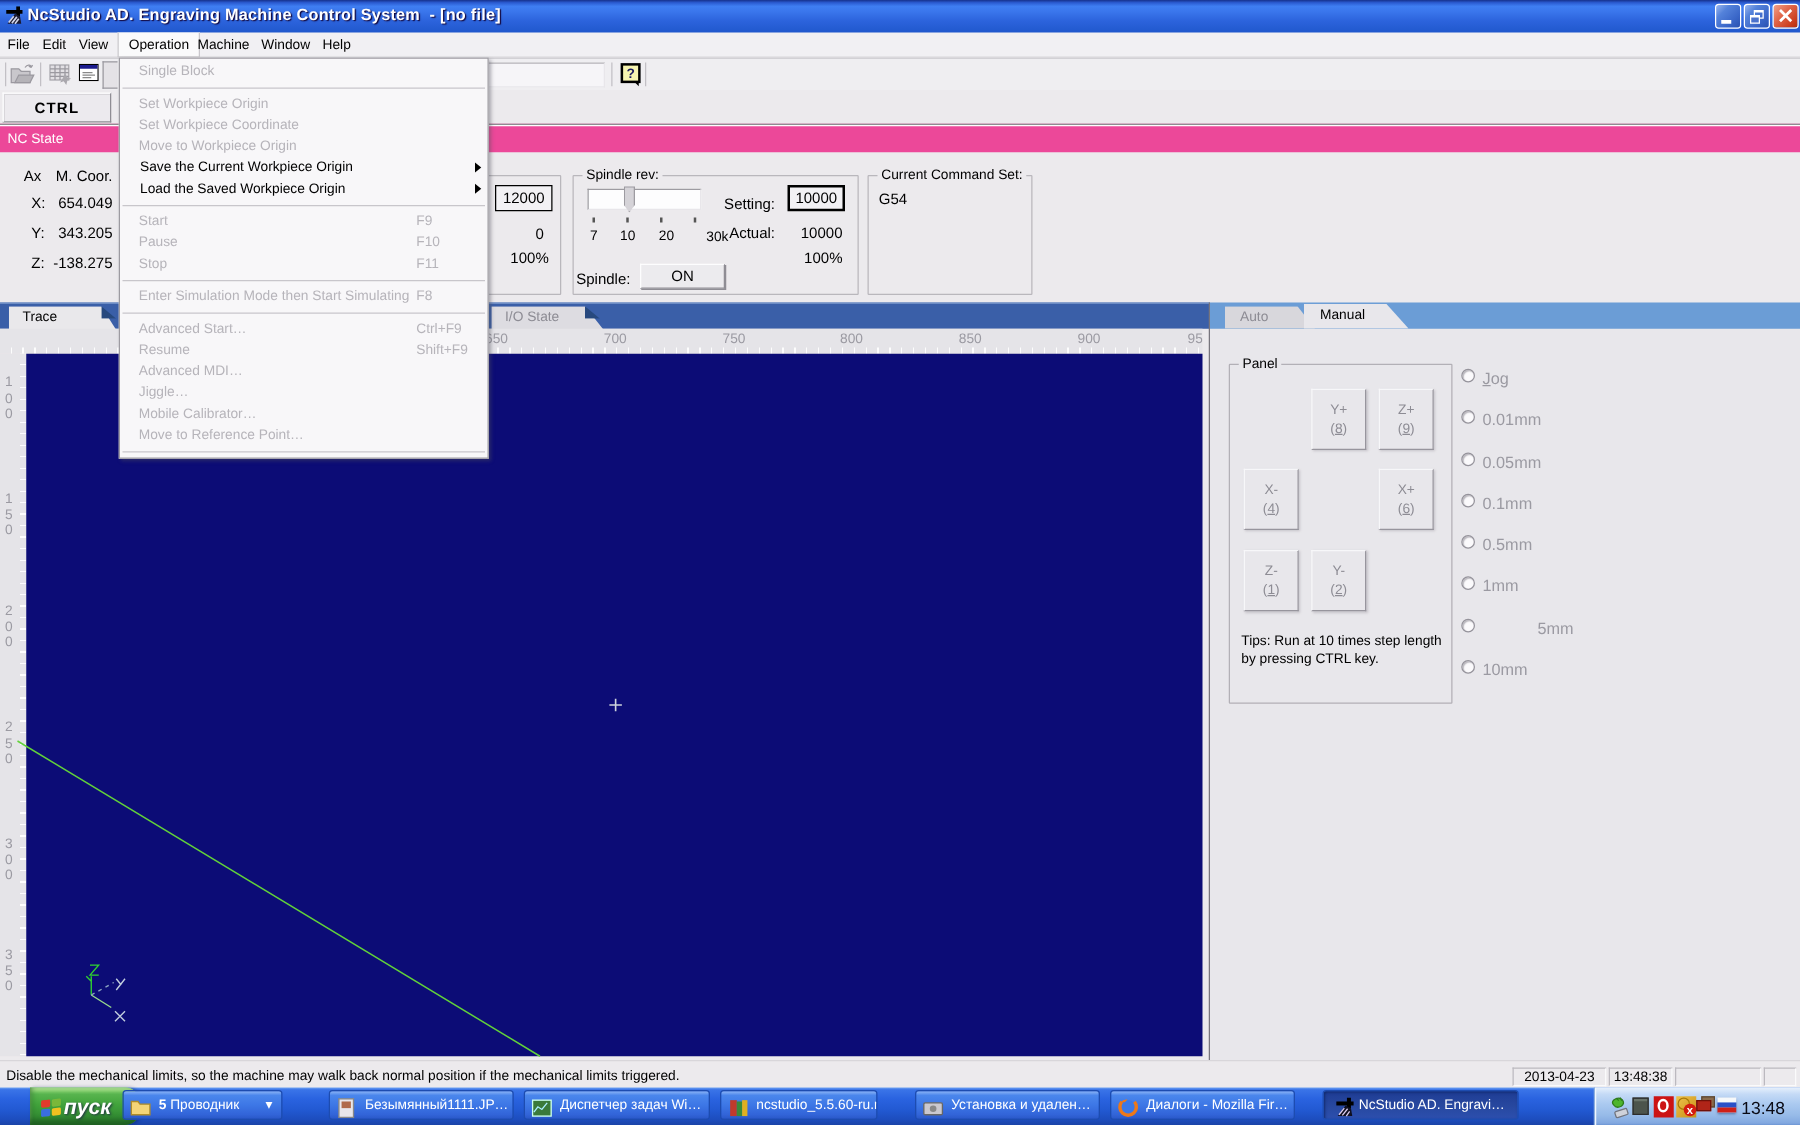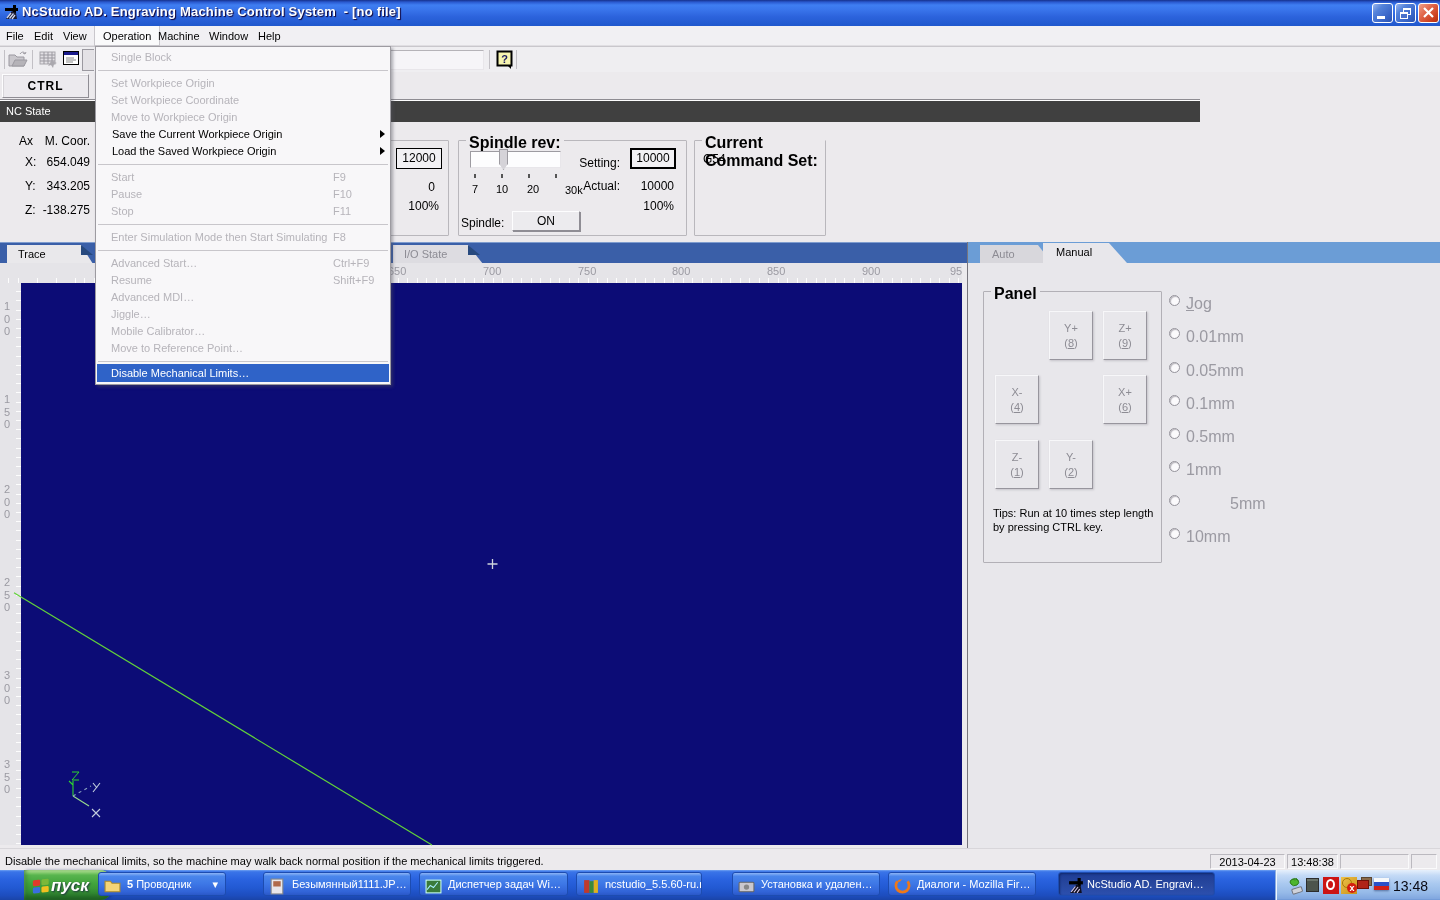--- a/index.html
+++ b/index.html
@@ -17,47 +17,47 @@
 .mitem{top:2px;height:16px;line-height:16px;padding:0 7px;}
 #opitem{left:94px;top:0;height:20px;line-height:20px;background:#fafafb;border:1px solid #c9c7cc;border-top:none;padding:0 8px;}
 
 #toolbar{left:0;top:46px;width:1440px;height:26px;background:#efeef1;border-top:1px solid #c9c7cc;}
 .tsep{top:3px;width:1px;height:19px;background:#c2c0c5;}
 #editbox{left:150px;top:3px;width:334px;height:20px;background:#f6f5f8;border:1px solid #b5b3b8;border-bottom-color:#e8e6ea;border-right-color:#e8e6ea;}
 
 #row2{left:0;top:72px;width:1440px;height:27px;background:#eceaed;}
 #bkref{left:2px;top:2px;width:87px;height:24px;background:#eceaee;border:1px solid #fdfdfe;border-right-color:#8f8d94;border-bottom-color:#8f8d94;box-shadow:1px 1px 0 #d8d6da inset;font-weight:bold;font-size:12px;text-align:center;line-height:23px;letter-spacing:1px;}
 
-#ncbar{left:0;top:99px;width:1200px;height:23px;background:#404040;border-top:1px solid #8e8c92;box-shadow:0 1px 0 #fdfdfe inset;}
+#ncbar{left:0;top:99px;width:1440px;height:23px;background:#ec4899;border-top:1px solid #8e8c92;box-shadow:0 1px 0 #fdfdfe inset;}
 #ncbar span{position:absolute;left:6px;top:5px;color:#fff;font-size:11px;}
 
 #state{left:0;top:122px;width:1440px;height:120px;background:#eceaed;}
 .grp{position:absolute;border:1px solid #b9b7bc;border-radius:1px;}
-.grp .glabel{position:absolute;top:-7px;left:7px;background:#eceaed;padding:0 3px;font-size:16px;font-weight:bold;}
+.grp .glabel{position:absolute;top:-7px;left:7px;background:#eceaed;padding:0 3px;font-size:11px;}
 .val{position:absolute;font-size:12px;}
 .vr{text-align:right;}
 
 #lband{left:0;top:242px;width:968px;height:21px;background:#3a5fa8;border-top:1px solid #7e9cce;}
 #rpanel{left:968px;top:242px;width:472px;height:606px;background:#e8e7eb;}
 #rband{left:0;top:0;width:472px;height:21px;background:#6b9dd6;}
 .tab{position:absolute;font-size:11px;}
 
 #hruler{left:0;top:263px;width:962px;height:20px;overflow:hidden;background:#e5e4e8;color:#9b9aa2;
 background-image:repeating-linear-gradient(90deg,transparent 0px,transparent 8.5px,#fdfdfd 8.5px,#fdfdfd 9.5px);background-size:100% 5px;background-position:0 15px;background-repeat:no-repeat;}
 #vruler{left:0;top:283px;width:21px;height:562px;background:#e5e4e8;color:#9b9aa2;}
 #vticks{left:16px;top:0;width:5px;height:562px;background-image:repeating-linear-gradient(180deg,transparent 0px,transparent 8.2px,#fdfdfd 8.2px,#fdfdfd 9.2px);}
 .hnum{position:absolute;top:2px;font-size:11px;}
 .vnum{position:absolute;left:3px;font-size:11px;line-height:12.7px;white-space:pre;text-align:center;width:8px;}
 #canvas{left:21px;top:283px;width:941px;height:562px;background:#0c0c76;}
 
 #panelgrp{left:15px;top:49px;width:179px;height:272px;border:1px solid #b2b0b6;}
 #panelgrp .glabel{background:#e8e7eb;}
 .jbtn{position:absolute;width:44px;height:49px;background:#e8e7eb;border:1px solid #f7f7f9;border-right-color:#97959d;border-bottom-color:#97959d;box-shadow:1px 1px 2px #c5c3c9;color:#8d8c94;text-align:center;font-size:11px;line-height:15px;padding-top:9px;}
 .radio{position:absolute;width:11px;height:11px;border-radius:50%;background:#fbfafc;border:1px solid #95939b;box-shadow:inset 1px 1px 1px #b9b7bd;}
-.rlabel{position:absolute;color:#9b9aa2;font-size:16px;}
+.rlabel{position:absolute;color:#9b9aa2;font-size:13px;}
 
 #dropmenu{left:95px;top:46px;width:296px;background:#f8f7f9;border:1px solid #9d9ba1;box-shadow:2px 2px 3px rgba(80,80,90,.45);padding:2px 1px;z-index:50;}
 .ditem{position:relative;height:17px;line-height:17px;padding-left:14px;color:#b6b4ba;font-size:11px;}
 .ditem.on{color:#000;padding-left:15px;}
 .ditem .sc{position:absolute;left:236px;}
 .dsep{height:9px;position:relative;}
 .dsep::after{content:"";position:absolute;left:1px;right:1px;top:4px;height:1px;background:#c8c6cb;}
 .dhl{height:18px;line-height:18px;background:#2f63c8;color:#fff;padding-left:14px;font-size:11px;}
 .arrow{position:absolute;left:283px;top:4px;width:0;height:0;border-left:5px solid #000;border-top:4px solid transparent;border-bottom:4px solid transparent;}
 
@@ -294,21 +294,20 @@
   <div class="dsep"></div>
   <div class="ditem">Enter Simulation Mode then Start Simulating<span class="sc">F8</span></div>
   <div class="dsep"></div>
   <div class="ditem">Advanced Start…<span class="sc">Ctrl+F9</span></div>
   <div class="ditem">Resume<span class="sc">Shift+F9</span></div>
   <div class="ditem">Advanced MDI…</div>
   <div class="ditem">Jiggle…</div>
   <div class="ditem">Mobile Calibrator…</div>
   <div class="ditem">Move to Reference Point…</div>
   <div class="dsep" style="height:7px;"></div>
-  <div class="dhl">Disable Mechanical Limits…</div>
 </div>
 
 <div class="abs" id="statusbar">
   <div class="abs" style="left:5px;top:6px;font-size:11px;">Disable the mechanical limits, so the machine may walk back normal position if the mechanical limits triggered.</div>
   <div class="scell" style="left:1210px;width:75px;">2013-04-23</div>
   <div class="scell" style="left:1287px;width:51px;">13:48:38</div>
   <div class="scell" style="left:1340px;width:69px;"></div>
   <div class="scell" style="left:1411px;width:26px;"></div>
 </div>
 

